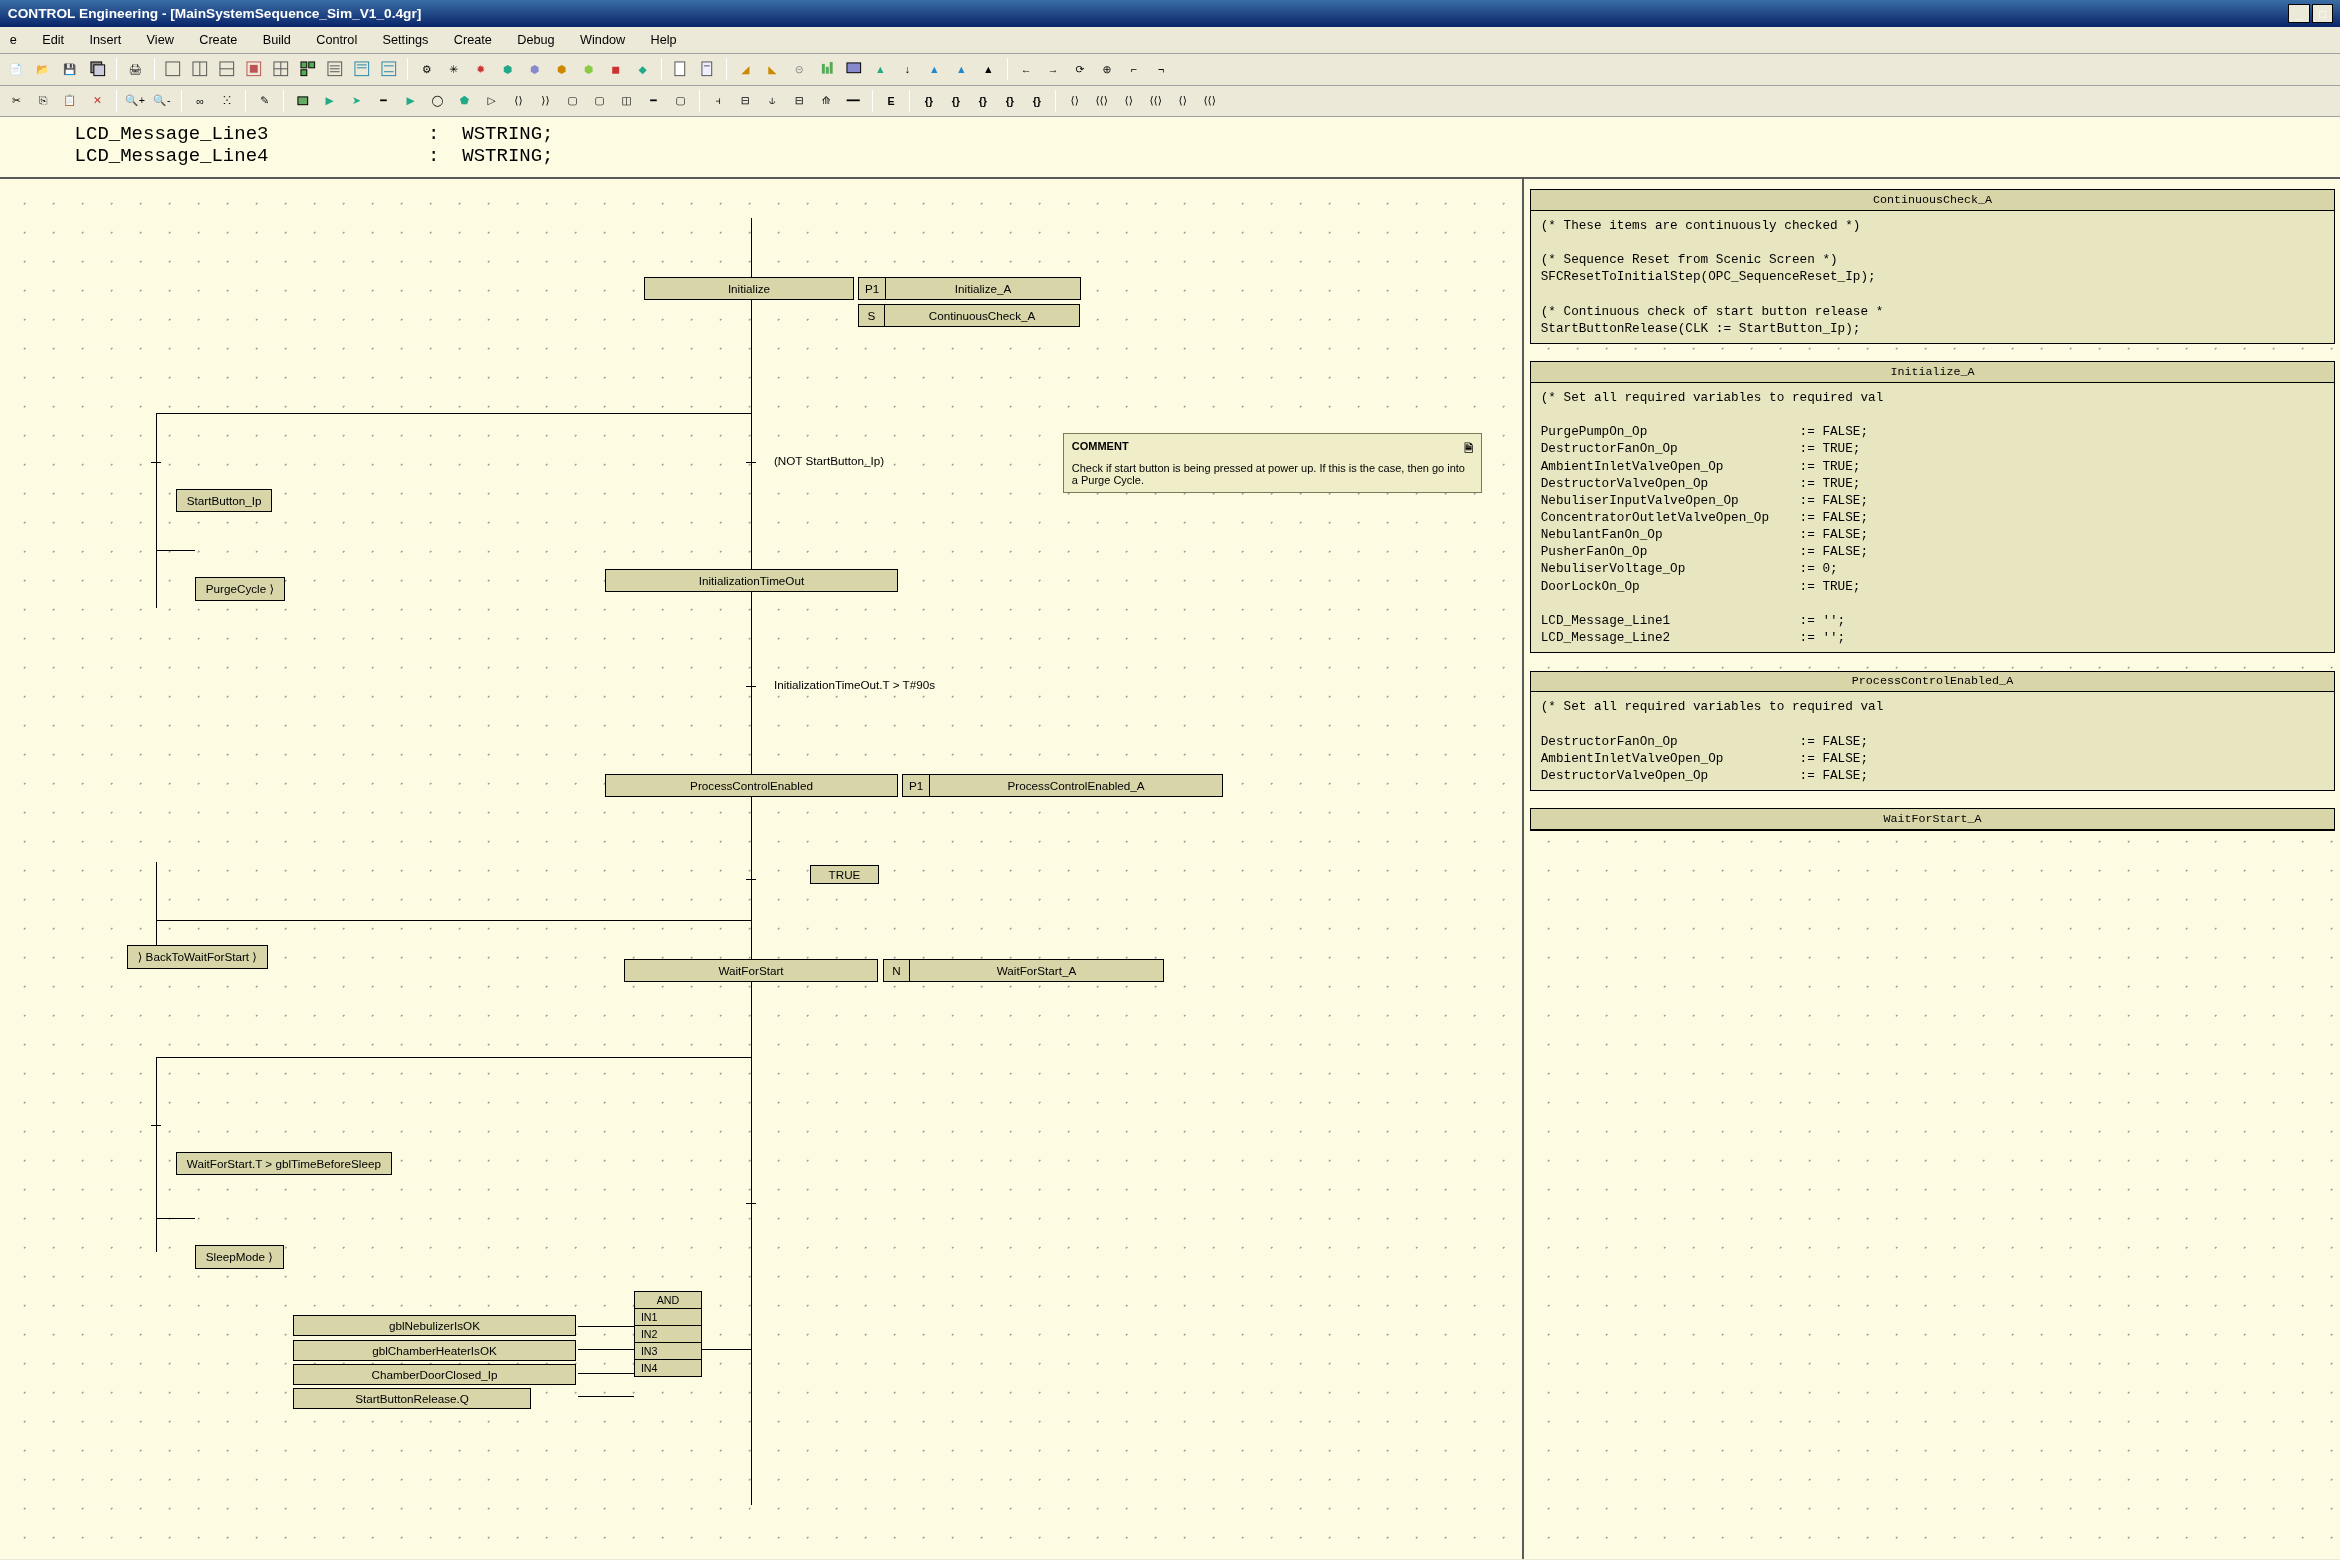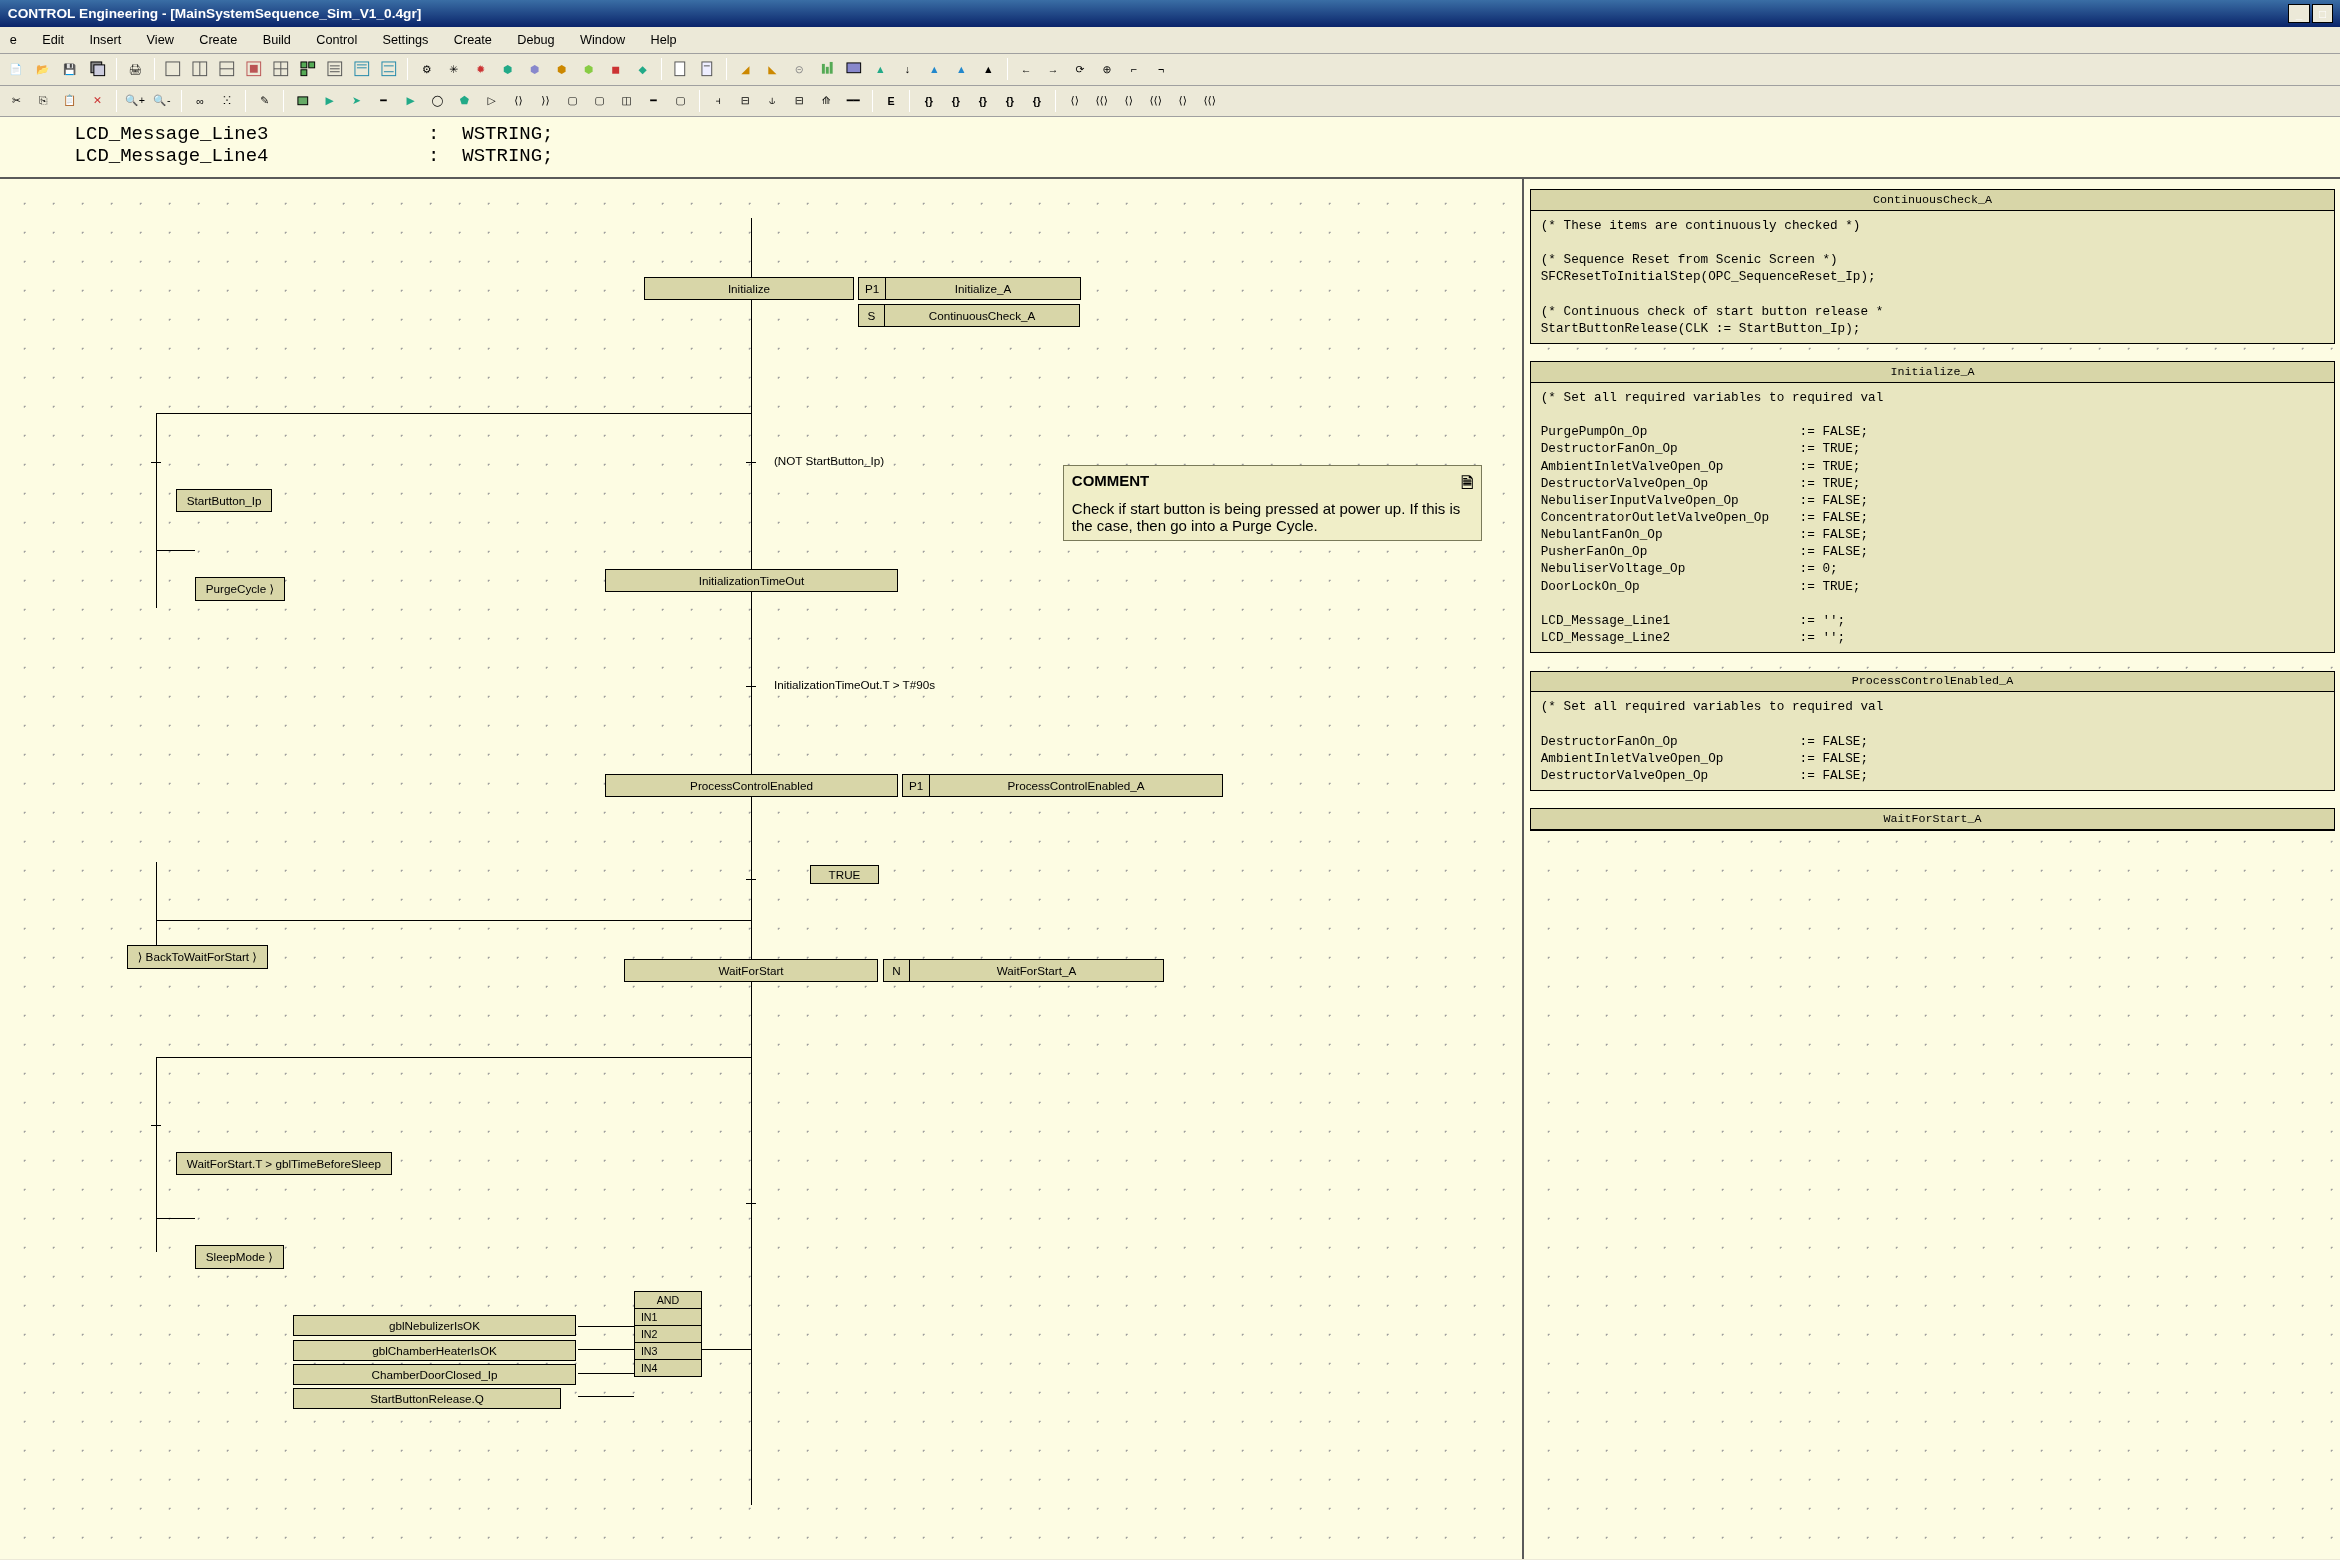--- a/index.html
+++ b/index.html
@@ -124,23 +124,22 @@
     margin-top: 37px;
   }
   .arrow-r::after { content: " ⟩"; }
   .line-v { position: absolute; background: #000; width: 1px; }
   .line-h { position: absolute; background: #000; height: 1px; }
   .comment-box {
     position: absolute;
     border: 1px solid #7a7a5a;
     background: #f0eec8;
     padding: 5.9px 7.8px;
-    font-size: 15px;
+    font-size: 11px;
     width: 419px;
-    margin-top: 32px;
   }
   .comment-box .ct { font-weight: bold; margin-bottom: 2.9px; display: flex; justify-content: space-between; }
   .and-block {
     position: absolute;
     border: 1px solid #000;
     background: #d8d6a8;
   }
   .and-title { border-bottom: 1px solid #000; text-align: center; padding: 2px 5.9px; }
   .and-pin { border-bottom: 1px solid #000; text-align: left; padding: 2px 5.9px; }
   .and-input {
@@ -506,21 +505,21 @@
     <div class="line-h" style="left:578px; top:1147px; width:56px;"></div>
     <div class="line-h" style="left:578px; top:1170px; width:56px;"></div>
     <div class="line-h" style="left:578px; top:1194px; width:56px;"></div>
     <div class="line-h" style="left:578px; top:1217px; width:56px;"></div>
     <div class="line-h" style="left:702px; top:1170px; width:49px;"></div>
     <div class="tick" style="left:746px; top:1024px;"></div>
 
     <div class="and-input" style="left:293px; top:1136px; width:283px;">gblNebulizerIsOK</div>
     <div class="and-input" style="left:293px; top:1161px; width:283px;">gblChamberHeaterIsOK</div>
     <div class="and-input" style="left:293px; top:1185px; width:283px;">ChamberDoorClosed_Ip</div>
-    <div class="and-input" style="left:293px; top:1209px; width:268px;">StartButtonRelease.Q</div>
+    <div class="and-input" style="left:293px; top:1209px; width:238px;">StartButtonRelease.Q</div>
 
   </div>
 
   <div class="right-panel">
     <div class="code-block">
       <div class="code-title">ContinuousCheck_A</div>
       <div class="code-body">(* These items are continuously checked *)
 
 (* Sequence Reset from Scenic Screen *)
 SFCResetToInitialStep(OPC_SequenceReset_Ip);

